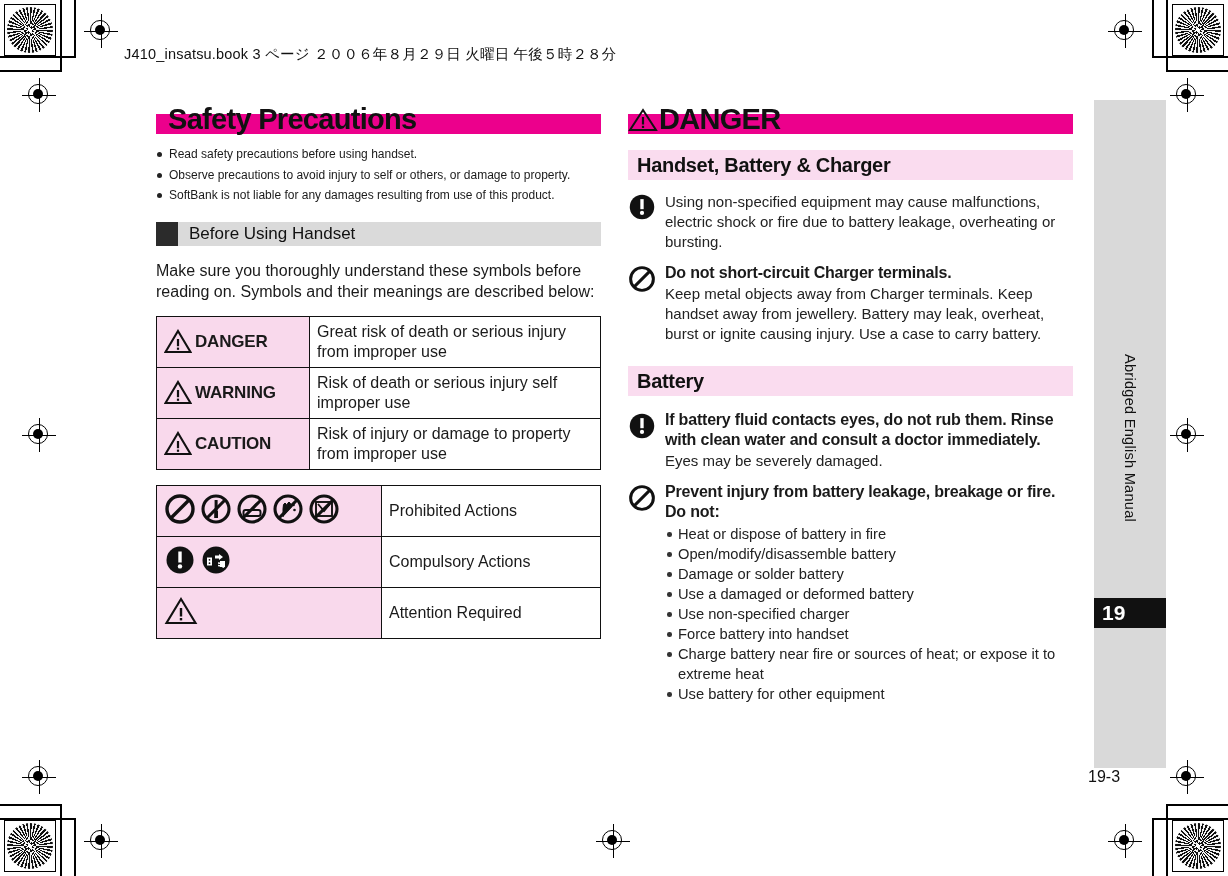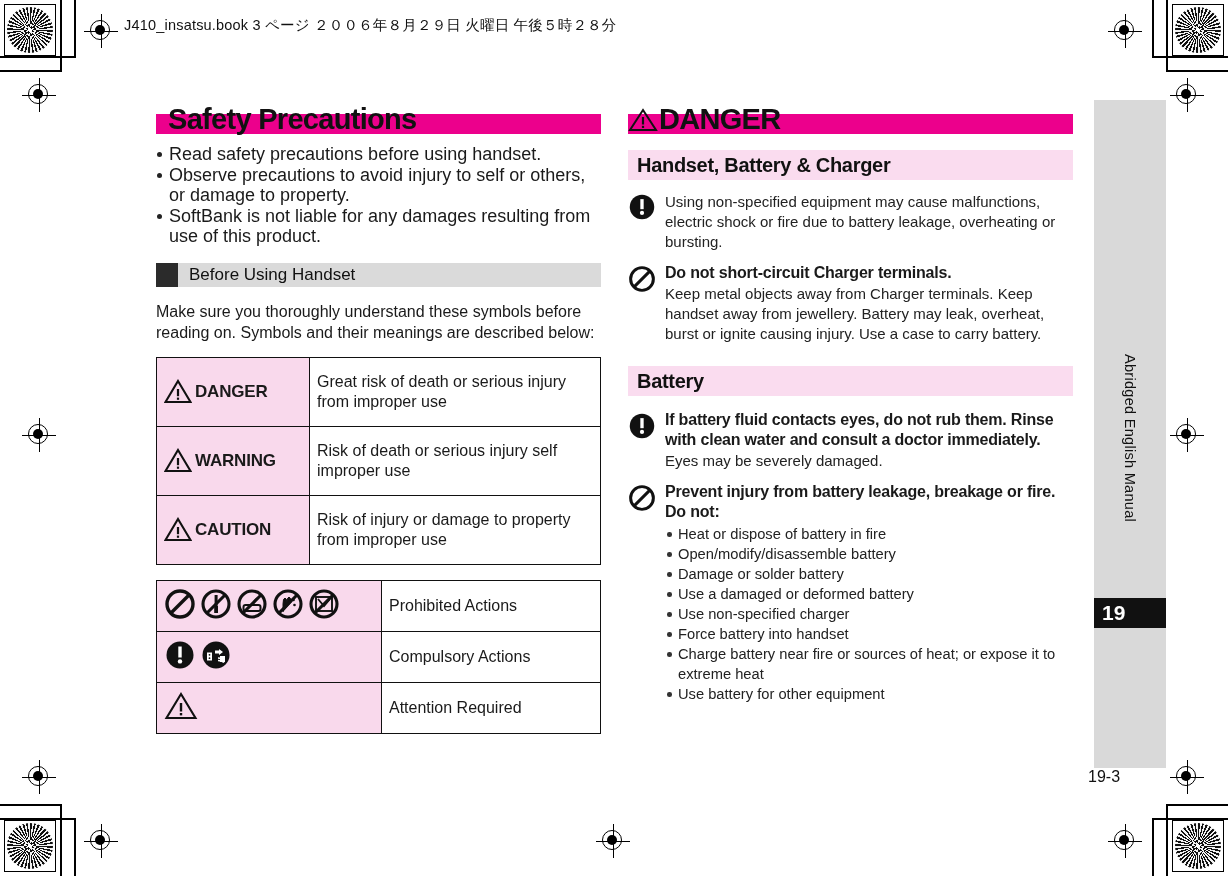--- a/index.html
+++ b/index.html
@@ -19,42 +19,42 @@
 
   .star{position:absolute;width:46px;height:46px;border-radius:50%;
     background:
       radial-gradient(circle at 50% 50%, #ffffff 0 5%, rgba(255,255,255,0) 6%),
       repeating-conic-gradient(#111 0deg 5deg, #f2f2f2 5deg 10deg);
   }
   .star-box{position:absolute;border:1.6px solid #000;box-sizing:border-box;}
 
   
   .filestamp{
-    position:absolute;left:124px;top:16px;font-size:14.5px;letter-spacing:0.2px;
+    position:absolute;left:124px;top:45px;font-size:14.5px;letter-spacing:0.2px;
     white-space:nowrap;color:#111;
   }
 
   .col{position:absolute;top:104px;width:445px;}
   .col-left{left:156px;}
   .col-right{left:628px;}
 
   
   .banner{position:relative;height:30px;margin-bottom:6px;}
   .banner .bar{position:absolute;left:0;right:0;bottom:0;height:20px;background:#ec008c;}
   .banner .txt{
     position:relative;font-size:29px;font-weight:bold;letter-spacing:-0.7px;
     line-height:30px;color:#111;padding-left:12px;white-space:nowrap;
   }
   .banner.danger .txt{padding-left:0;display:flex;align-items:center;gap:1px;}
 
   .tri{display:inline-block;vertical-align:-3px;}
 
   .lead{margin-top:10px;}
   .lead li{
-    list-style:none;position:relative;padding-left:13px;font-size:18px;
+    list-style:none;position:relative;padding-left:13px;font-size:12px;
     line-height:20.5px;margin-bottom:0;
   }
   .lead li::before{
     content:"";position:absolute;left:1px;top:8px;width:5px;height:5px;
     background:#222;border-radius:50%;
   }
   ul{margin:0;padding:0;}
 
   
   .sec-grey{
@@ -65,21 +65,21 @@
 
   .sub-sq{margin-top:9px;font-size:17px;font-weight:bold;display:flex;align-items:center;gap:6px;}
   .sub-sq .sq{width:13px;height:13px;background:#111;display:inline-block;}
 
   .para{font-size:16px;line-height:21px;margin-top:14px;}
 
   
   table.sym{border-collapse:collapse;width:445px;margin-top:14px;table-layout:fixed;}
   table.sym td{border:1.6px solid #111;vertical-align:middle;}
   td.pink{background:#f9d9ec;}
-  td.lbl-cell{padding:14px 7px;font-size:16px;line-height:20px;}
+  td.lbl-cell{padding:5px 7px;font-size:16px;line-height:20px;}
   .lvl{display:flex;align-items:center;gap:3px;padding:6px 6px;}
   .lvl .name{font-size:17px;font-weight:bold;letter-spacing:-0.2px;}
   .icon-row{display:flex;align-items:center;gap:4px;padding:5px 6px;min-height:38px;}
 
   
   .sec-pink{
     background:#fadcef;height:30px;display:flex;align-items:center;margin-top:14px;
   }
   .sec-pink .lbl{font-size:20px;font-weight:bold;padding-left:9px;letter-spacing:-0.3px;color:#111;}
 

